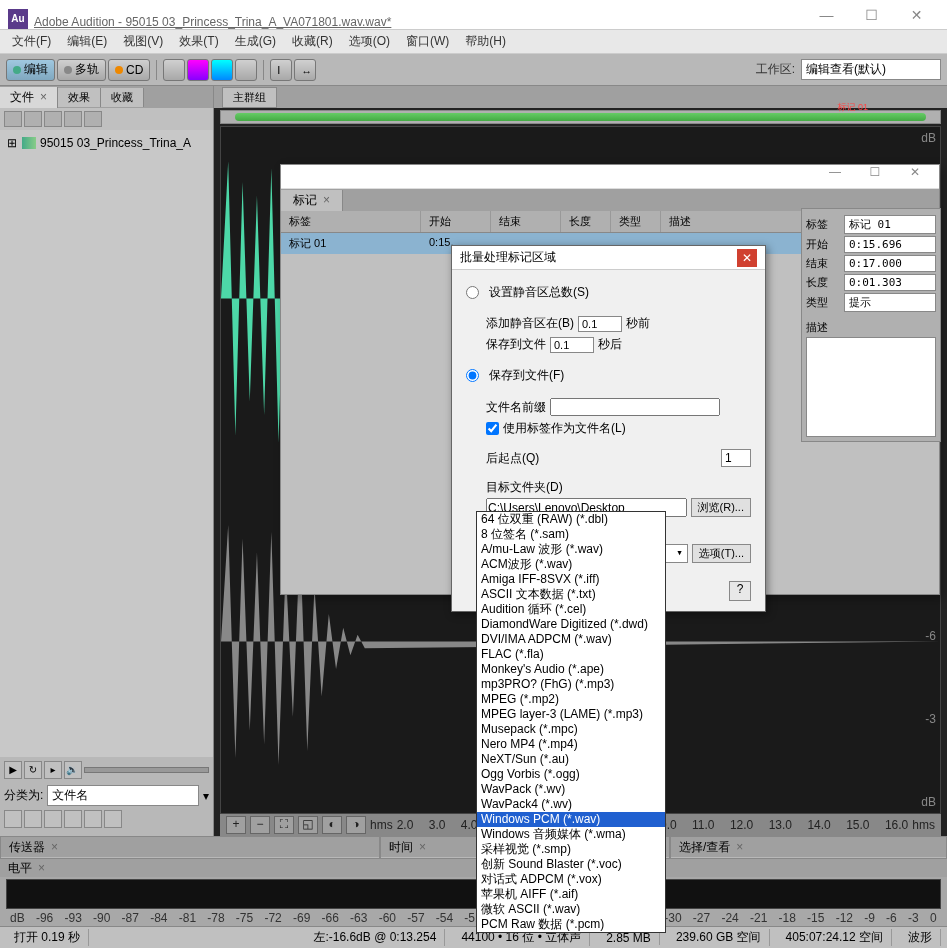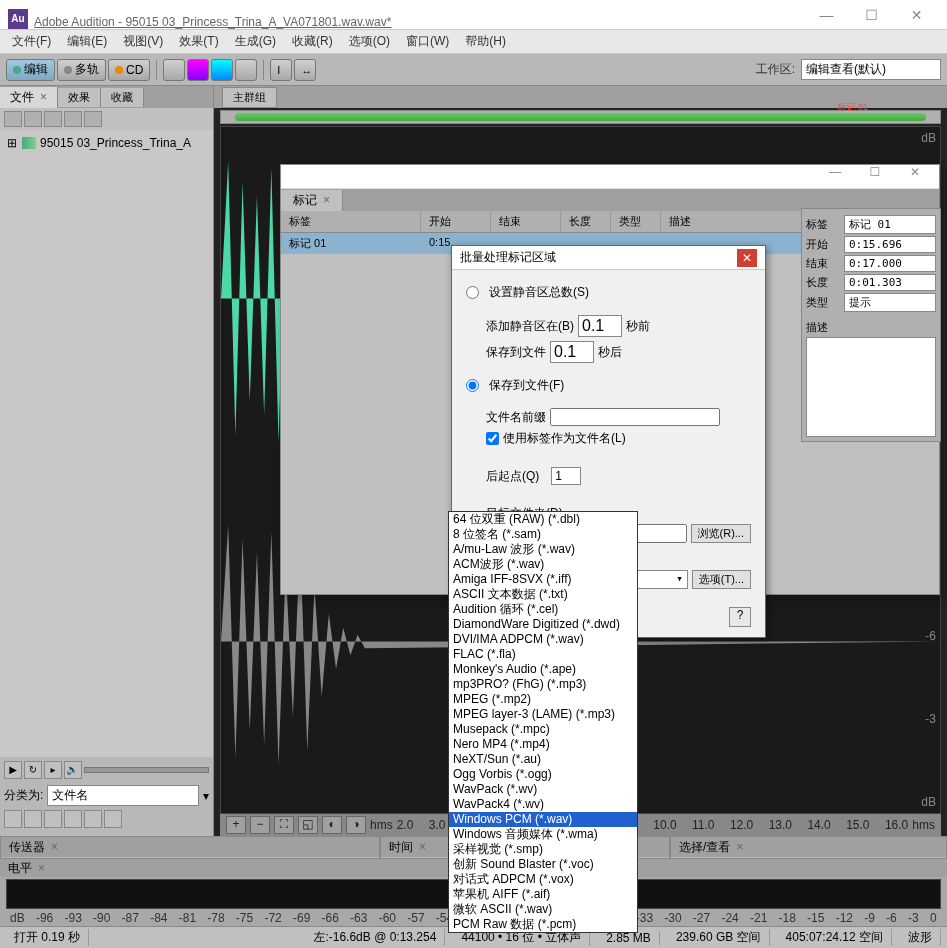--- a/index.html
+++ b/index.html
@@ -74,37 +74,37 @@
 
 .inner-dialog { position: absolute; left: 170px; top: 80px; width: 315px; background: #f0f0f0; border: 1px solid #666; box-shadow: 2px 2px 8px rgba(0,0,0,0.4); z-index: 110; }
 .inner-dialog .dlg-title { height: 24px; background: #fff; display: flex; align-items: center; padding: 0 8px; border-bottom: 1px solid #ccc; }
 .inner-dialog .dlg-title span:first-child { flex: 1; }
 .inner-dialog .dlg-title .close { width: 20px; height: 18px; background: #d04030; color: #fff; text-align: center; line-height: 18px; cursor: pointer; }
 .inner-dialog .dlg-body { padding: 10px 14px; }
 .radio-row { display: flex; align-items: center; gap: 6px; margin: 4px 0; }
 .radio-row input[type=radio] { margin-right: 4px; }
 .sub-block { margin-left: 20px; padding: 6px 0; }
 .sub-row { display: flex; align-items: center; gap: 4px; margin: 4px 0; }
-.sub-row .ninput { width: 44px; border: 1px solid #888; padding: 1px 3px; font-size: 16px; background:#fff;}
+.sub-row .ninput { width: 44px; border: 1px solid #888; padding: 1px 3px; font-size: 11px; background:#fff;}
 .sub-row label { font-size: 12px; }
 .field-row { margin: 4px 0 2px 0; }
-.suffix-row { display: flex; justify-content: flex-start; align-items: center; gap: 12px; margin: 20px 0; }
+.suffix-row { display: flex; justify-content: space-between; align-items: center; gap: 4px; margin: 12px 0; }
 .suffix-row .ninput { width: 30px; border: 1px solid #888; padding: 1px 3px; background:#fff;}
 .path-row { display: flex; gap: 4px; margin: 2px 0 8px 0; }
 .path-row .txt-input { flex: 1; }
 .path-row .browse-btn, .format-row .opt-btn { border: 1px solid #888; background: #e0e0e0; padding: 1px 6px; cursor: pointer; font-size: 11px; }
 .format-row { display: flex; gap: 4px; margin: 2px 0; }
 .format-select { flex: 1; border: 1px solid #888; background: #fff; padding: 1px 4px; font-family: monospace; font-size: 11px; position: relative; }
 .format-select::after { content: "▾"; position: absolute; right: 4px; top: 1px; }
 .dlg-buttons { display: flex; align-items: center; gap: 6px; margin-top: 10px; }
 .dlg-buttons .spacer { flex: 1; }
 .dlg-buttons .help { width: 22px; height: 20px; border: 1px solid #888; text-align: center; cursor: pointer; background:#e8e8e8;}
 
 
-.format-dropdown { position: absolute; left: 448px; top: 511px; width: 190px; background: #fff; border: 1px solid #333; z-index: 200; font-family: "SimSun", monospace; font-size: 12px; }
+.format-dropdown { position: absolute; left: 476px; top: 511px; width: 190px; background: #fff; border: 1px solid #333; z-index: 200; font-family: "SimSun", monospace; font-size: 12px; }
 .format-dropdown .item { padding: 0 4px; line-height: 15px; white-space: nowrap; cursor: pointer; }
 .format-dropdown .item.selected { background: #2060d0; color: #fff; }
 
 
 .right-panel { position: absolute; right: 6px; top: 208px; width: 140px; background: #b0b0b0; border: 1px solid #888; z-index: 105; padding: 4px; }
 .right-panel .prow { display: flex; align-items: center; margin: 2px 0; gap: 4px; }
 .right-panel .prow .plabel { width: 34px; font-size: 11px; }
 .right-panel .prow .pval { flex: 1; background: #fff; border: 1px solid #888; padding: 1px 4px; font-size: 11px; font-family: monospace; }
 .right-panel .desc-label { font-size: 11px; margin-top: 8px; }
 .right-panel .desc-box { width: 100%; height: 100px; background: #fff; border: 1px solid #888; margin-top: 2px; }

